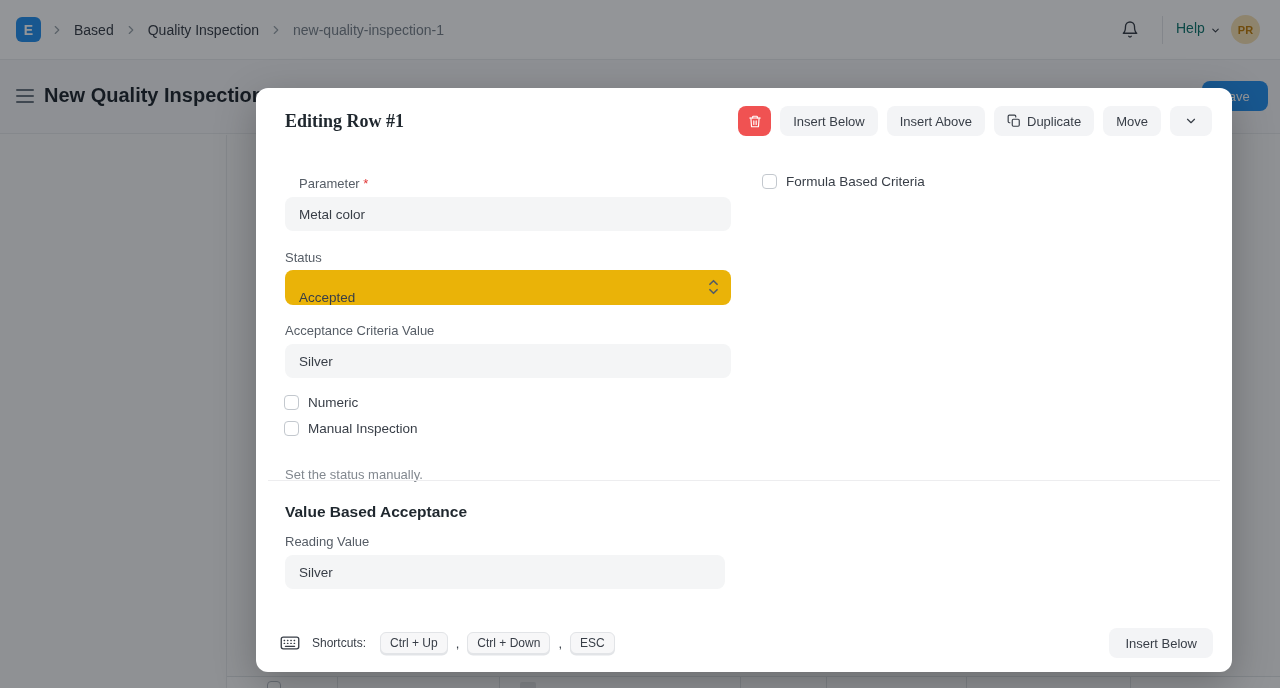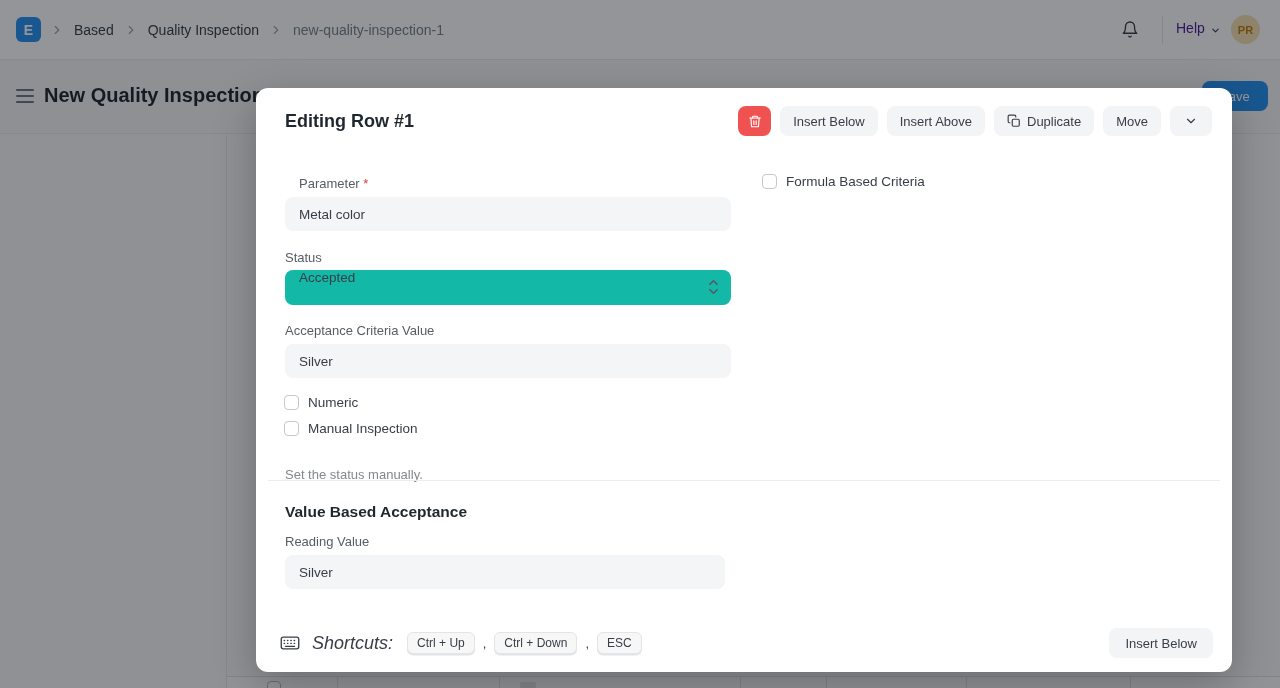--- a/index.html
+++ b/index.html
@@ -19,21 +19,21 @@
   .crumb-sep { color: #9aa3ab; display: flex; align-items: center; }
   .crumb-link { color: #383e47; font-weight: 500; cursor: pointer; }
   .crumb-current { color: #79828b; }
   .searchbar { position: absolute; left: 792px; top: 12px; width: 296px; height: 36px;
                background: #f0f1f3; border-radius: 8px; display: flex; align-items: center;
                padding: 0 12px; gap: 8px; color: #74808b; font-size: 13px; cursor: text; }
   .nav-icon { color: #383e47; display: flex; align-items: center; }
   .bell { position: absolute; left: 1121px; top: 20px; cursor: pointer; }
   .nav-divider { position: absolute; left: 1162px; top: 16px; width: 1px; height: 28px; background: #e3e5e8; }
   .help { position: absolute; left: 1176px; top: 20px; display: flex; align-items: flex-end; gap: 5px;
-          font-size: 14px; color: #4c1d95; cursor: pointer; }
+          font-size: 14px; color: #0f766e; cursor: pointer; }
   .avatar { position: absolute; left: 1231px; top: 15px; width: 29px; height: 29px; border-radius: 50%;
             background: #f7e0b2; color: #c07d08; font-size: 11px; font-weight: 700;
             display: flex; align-items: center; justify-content: center; cursor: pointer; }
 
   .page-head { position: absolute; left: 0; top: 60px; width: 1280px; height: 74px;
                background: #f7f7f8; border-bottom: 1px solid #e6e8ea; }
   .hamburger { position: absolute; left: 16px; top: 89px; width: 18px; height: 14px;
                display: flex; flex-direction: column; justify-content: space-between; cursor: pointer; }
   .hamburger span { display: block; height: 2px; background: #6c7680; border-radius: 1px; }
   .page-title { position: absolute; left: 44px; top: 84px; font-size: 20px; font-weight: 700;
@@ -51,49 +51,49 @@
                 border: 1px solid #b7bdc4; border-radius: 4px; background: #fff; cursor: pointer; }
   .grid-handle { position: absolute; top: 682px; width: 16px; height: 10px; background: #e2e4e7; border-radius: 2px; }
 
   
   .overlay { position: absolute; inset: 0; background: rgba(10, 14, 20, 0.44); z-index: 10; }
 
   
   .modal { position: absolute; left: 256px; top: 88px; width: 976px; height: 584px;
            background: #ffffff; border-radius: 12px; z-index: 20;
            box-shadow: 0 12px 40px rgba(0,0,0,0.25); }
-  .m-title { position: absolute; left: 29px; top: 23px; font-size: 18px; font-weight: 700; color: #1f272e; }
+  .m-title { position: absolute; left: 29px; top: 23px; font-size: 18px; font-weight: 700; color: #1f272e; font-family: Liberation Serif, serif; }
   .m-toolbar { position: absolute; right: 20px; top: 18px; display: flex; gap: 9px; }
   .tb-btn { height: 30px; border: none; border-radius: 8px; background: #f3f4f6; color: #383e47;
             font-size: 13px; font-family: inherit; padding: 0 13px; cursor: pointer;
             display: flex; align-items: center; gap: 6px; }
   .tb-danger { width: 33px; padding: 0; justify-content: center; background: #f05252; color: #fff; }
   .tb-caret { width: 42px; padding: 0; justify-content: center; }
 
   .f-label { position: absolute; font-size: 13px; color: #565d66; }
   .req { color: #e03636; }
   .f-input { position: absolute; height: 34px; background: #f4f5f6; border: none; border-radius: 8px;
              font-size: 13.5px; font-family: inherit; color: #383e47; padding: 0 14px; width: 446px; }
-  .f-select { position: absolute; height: 35px; background: #14b8a6; border-radius: 8px; width: 446px;
-              display: flex; align-items: flex-start; padding: 0 14px; font-size: 13.5px; color: #383e47;
+  .f-select { position: absolute; height: 35px; background: #eab308; border-radius: 8px; width: 446px;
+              display: flex; align-items: flex-end; padding: 0 14px; font-size: 13.5px; color: #383e47;
               cursor: pointer; }
   .select-caret { position: absolute; right: 12px; top: 8px; color: #525c66; }
 
   .check-row { position: absolute; display: flex; align-items: center; gap: 9px; cursor: pointer; text-align: right; }
   .checkbox { width: 15px; height: 15px; border: 1px solid #c3c8ce; border-radius: 4px; background: #fff; }
   .check-label { font-size: 13.5px; color: #383e47; }
   .help-text { position: absolute; font-size: 13px; color: #82888f; }
 
   .m-divider { position: absolute; left: 12px; right: 12px; top: 392px; height: 1px; background: #ededef; }
   .section-title { position: absolute; left: 29px; top: 415px; font-size: 15.5px; font-weight: 700; color: #1f272e; }
 
   .m-footer { position: absolute; left: 24px; right: 19px; bottom: 14px; height: 30px;
               display: flex; align-items: center; }
   .kbd-icon { color: #383e47; display: flex; align-items: center; margin-right: 12px; }
-  .shortcuts-label { font-size: 18px; color: #383e47; margin-right: 14px; font-style: italic; }
+  .shortcuts-label { font-size: 12px; color: #383e47; margin-right: 14px; }
   .kbd { background: #f7f7f8; border: 1px solid #e2e4e7; border-radius: 6px; padding: 3px 9px;
          font-size: 12px; color: #383e47; box-shadow: 0 1.5px 0 #e2e4e7; }
   .kbd-sep { font-size: 13px; color: #383e47; margin: 0 8px; }
   .footer-btn { margin-left: auto; height: 30px; border: none; border-radius: 8px; background: #f3f4f6;
                 color: #383e47; font-size: 13px; font-family: inherit; padding: 0 16px; cursor: pointer; }
 </style>
 </head>
 <body>
 
 <div class="stage">

